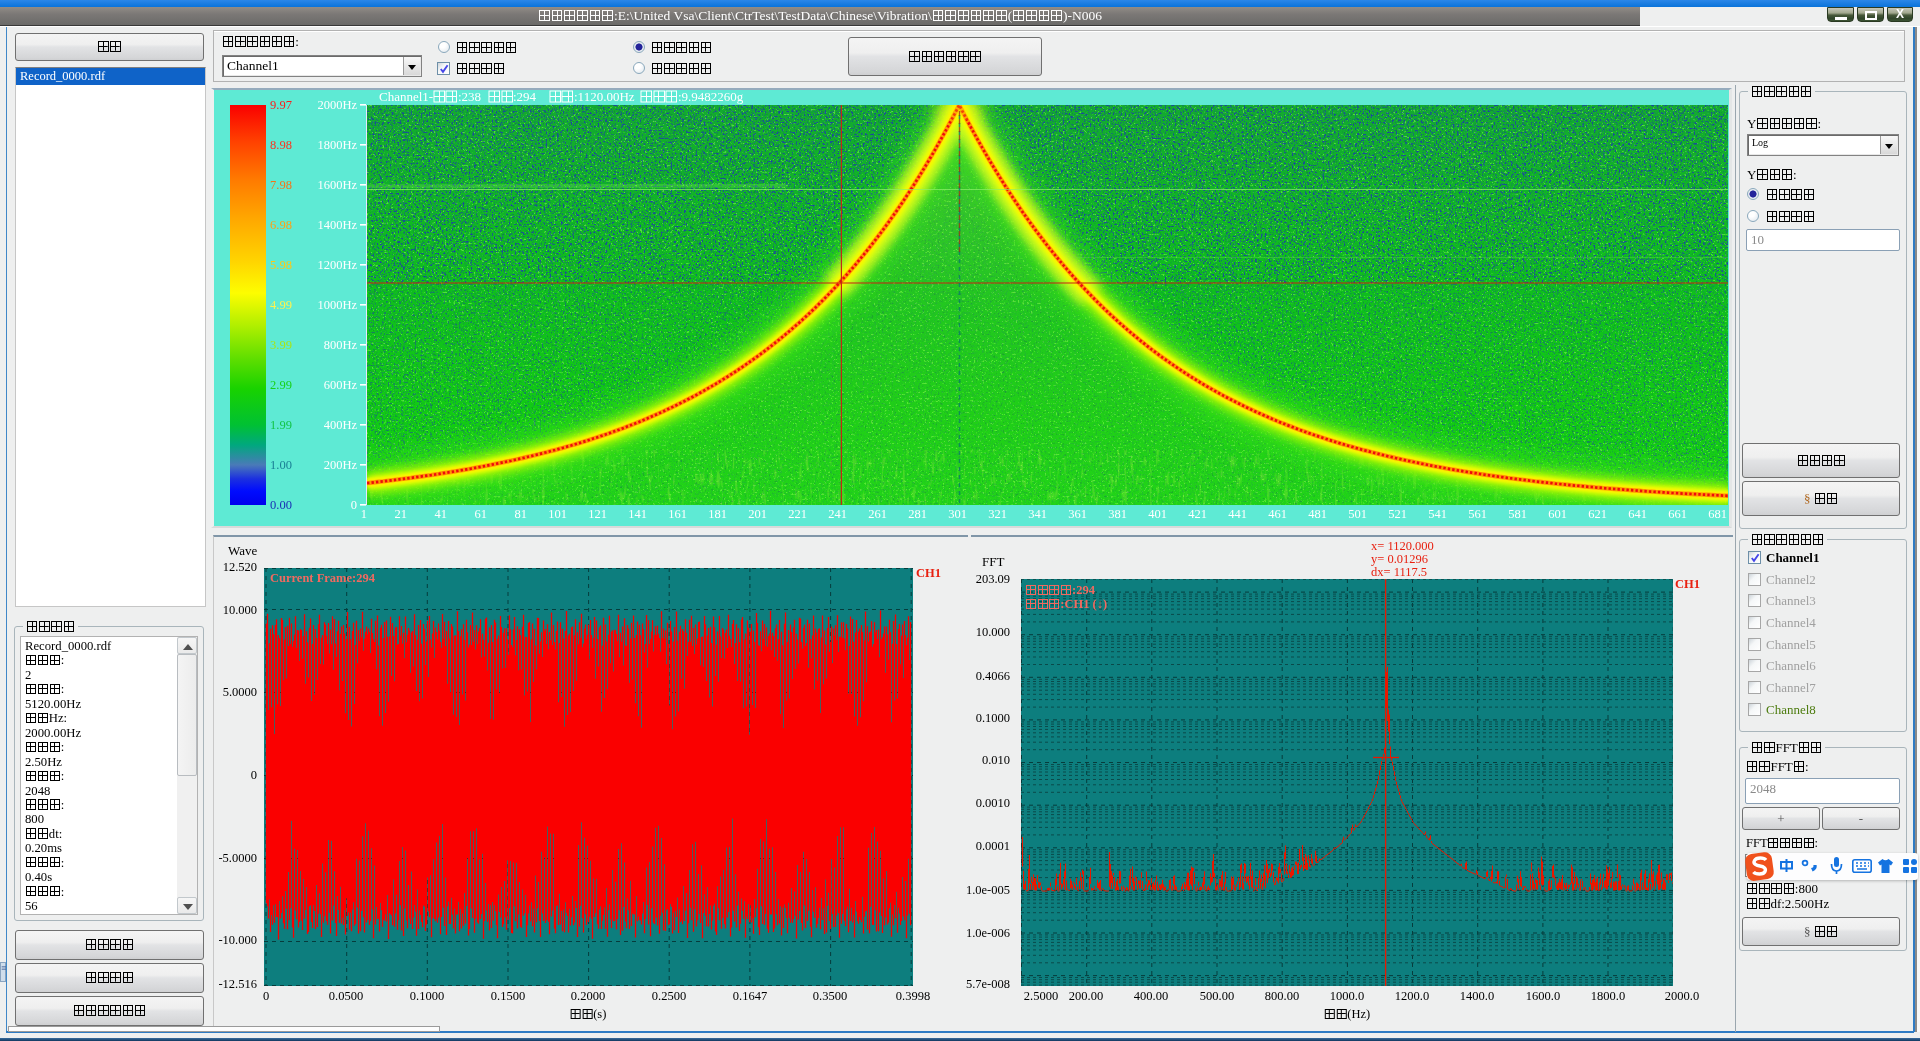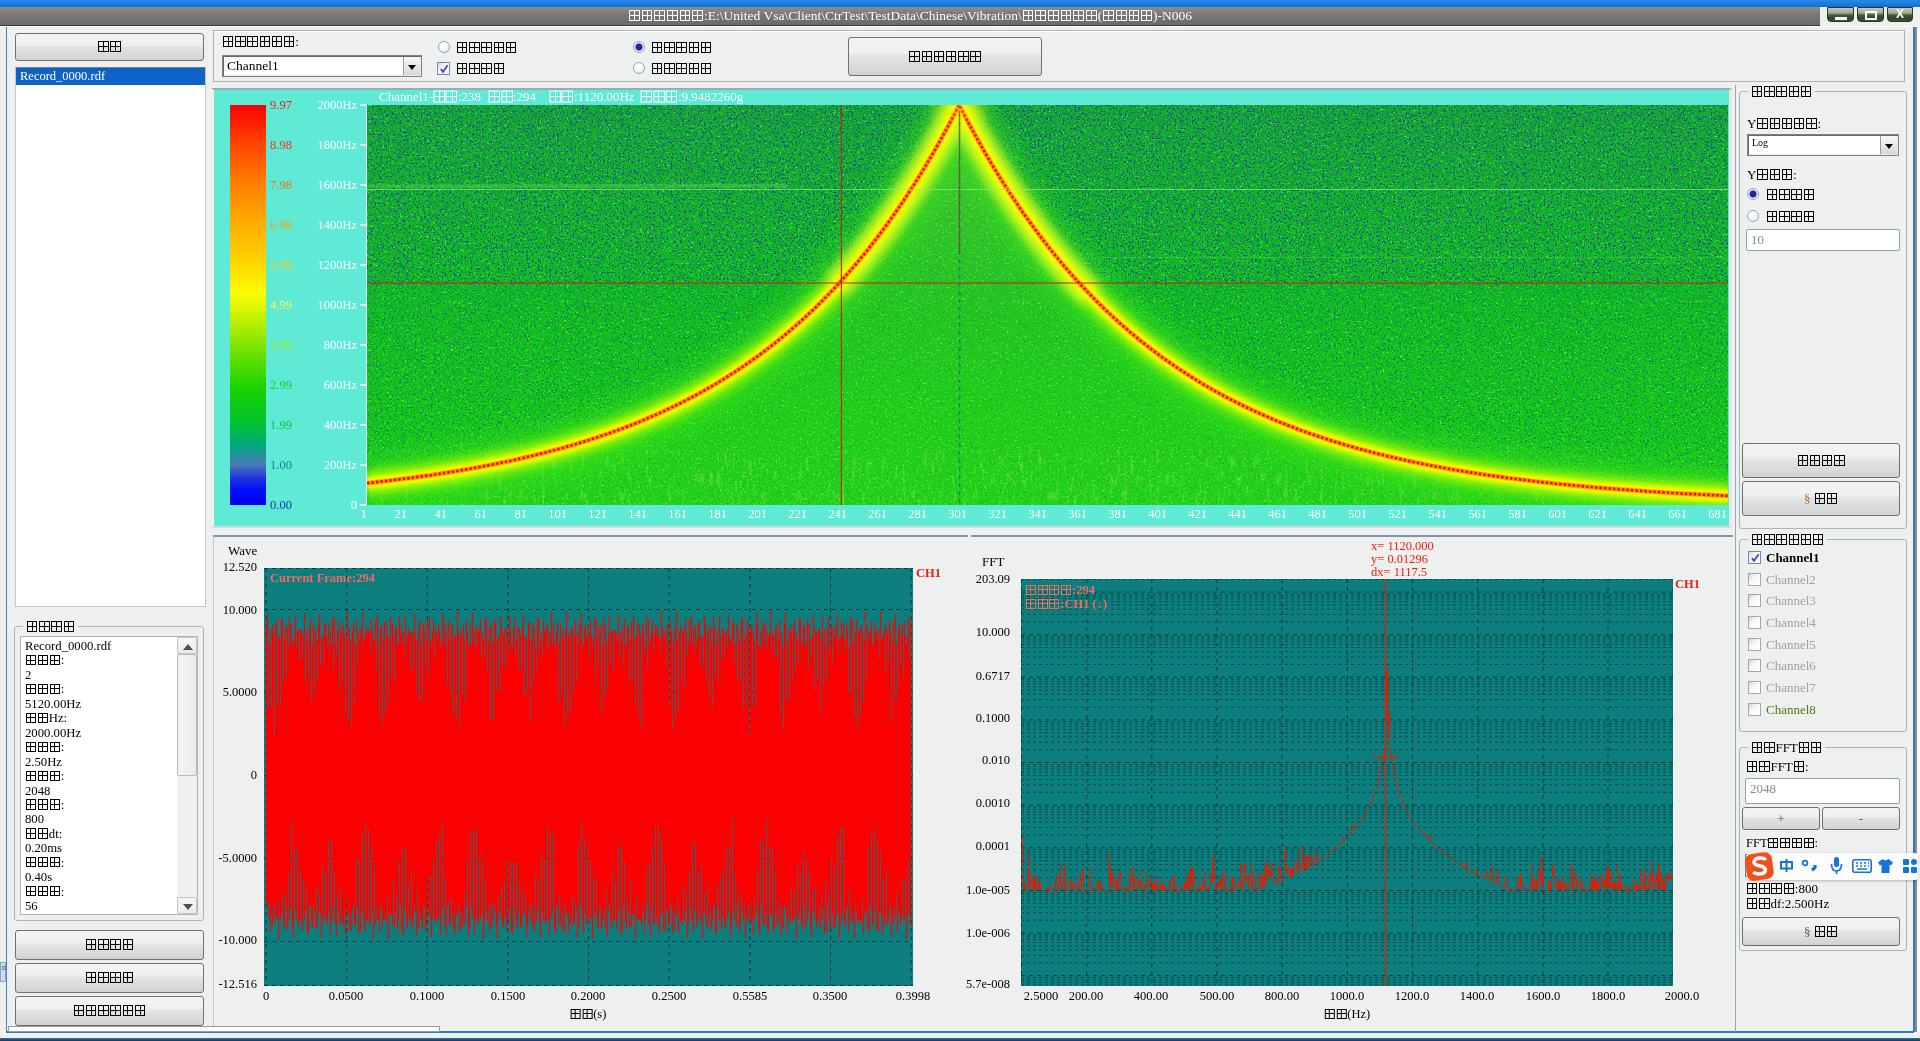--- a/index.html
+++ b/index.html
@@ -22,21 +22,21 @@
 .cbon{border:1px solid #6d8fa8}
 .cboff{border:1px solid #a6a6a6}
 .radio{display:inline-block;width:12px;height:12px;border-radius:50%;border:1px solid #8aa8bc;background:radial-gradient(circle at 35% 30%,#fff 30%,#dce5ec)}
 .input{position:absolute;background:#fff;border:1px solid #8aa0b5;border-radius:2px;color:#8a8a8a;font-size:13px;padding:2px 4px}
 .combo{position:absolute;background:#fff;border:1px solid #828282;box-shadow:inset 1px 1px 0 #6a6a6a, inset -1px -1px 0 #e8e8e8}
 .combo>.ar{position:absolute;right:1px;top:1px;bottom:1px;width:17px;background:linear-gradient(#f8f8f8,#d8d8d8);border-left:1px solid #9a9a9a}
 .combo>.ar>i{position:absolute;left:4px;top:8px;border:4px solid transparent;border-top:5px solid #000}
 </style></head>
 <body>
 <div class="abs" style="left:0;top:0;width:1920px;height:7px;background:linear-gradient(#2b87e8,#0a73da)"></div>
-<div class="abs" style="left:0;top:7px;width:1820px;height:19px;background:linear-gradient(#918c86,#7b7876 40%,#6b6a68);border-bottom:1px solid #383838">
+<div class="abs" style="left:0;top:7px;width:1640px;height:19px;background:linear-gradient(#918c86,#7b7876 40%,#6b6a68);border-bottom:1px solid #383838">
 <div style="text-align:center;color:#fff;font-size:13.5px;line-height:18px"><i class="g"></i><i class="g"></i><i class="g"></i><i class="g"></i><i class="g"></i><i class="g"></i>:E:\United Vsa\Client\CtrTest\TestData\Chinese\Vibration\<i class="g"></i><i class="g"></i><i class="g"></i><i class="g"></i><i class="g"></i><i class="g"></i>(<i class="g"></i><i class="g"></i><i class="g"></i><i class="g"></i>)-N006</div>
 </div>
 <div class="abs" style="left:0;top:26px;width:1920px;height:1px;background:#fff"></div>
 <div class="abs" style="left:1827px;top:7px;width:27px;height:15px;border-radius:0 0 4px 4px;background:linear-gradient(#c6c8ba,#a2a88e 38%,#47583a 55%,#31462a 80%,#3d5334);border:1px solid #2a3a22">
     <span style="position:absolute;left:7px;top:9px;width:12px;height:3px;background:#fff"></span>
   </div>
 <div class="abs" style="left:1857px;top:7px;width:27px;height:15px;border-radius:0 0 4px 4px;background:linear-gradient(#c6c8ba,#a2a88e 38%,#47583a 55%,#31462a 80%,#3d5334);border:1px solid #2a3a22">
     <span style="position:absolute;left:7px;top:3px;width:12px;height:9px;border:2px solid #fff"></span>
   </div>
 <div class="abs" style="left:1887px;top:7px;width:26px;height:15px;border-radius:0 0 4px 4px;background:linear-gradient(#c6c8ba,#a2a88e 38%,#47583a 55%,#31462a 80%,#3d5334);border:1px solid #2a3a22;color:#fff;text-align:center;line-height:13px;font-size:12px;font-weight:bold;font-family:'Liberation Sans',sans-serif">X</div>
@@ -335,31 +335,31 @@
 <path d="M2.5 55.4V335.3M3.5 45.8V338.2M4.5 142.0V350.5M5.5 75.3V331.5M6.5 60.7V364.1M7.5 139.2V347.0M8.5 57.2V356.8M9.5 66.3V337.2M10.5 165.9V354.8M11.5 57.1V336.2M12.5 51.3V349.0M13.5 136.3V349.1M14.5 67.0V371.4M15.5 70.0V333.0M16.5 138.0V350.6M17.5 49.9V344.9M18.5 52.0V328.2M19.5 112.2V355.3M20.5 71.5V360.8M21.5 59.0V323.0M22.5 110.5V340.8M23.5 57.8V361.2M24.5 77.9V303.9M25.5 49.8V352.3M26.5 75.9V340.3M27.5 55.5V252.7M28.5 78.8V359.4M29.5 72.9V369.7M30.5 66.5V280.7M31.5 48.3V342.5M32.5 80.0V351.2M33.5 61.9V282.1M34.5 62.4V359.4M35.5 92.9V353.7M36.5 60.9V302.9M37.5 62.1V352.7M38.5 90.8V362.0M39.5 67.9V311.1M40.5 46.3V350.8M41.5 115.8V341.9M42.5 63.3V318.9M43.5 74.2V366.1M44.5 109.4V364.1M45.5 59.7V338.3M46.5 50.5V337.2M47.5 132.9V353.9M48.5 75.9V359.9M49.5 56.9V337.3M50.5 126.7V343.1M51.5 61.0V361.0M52.5 69.9V317.1M53.5 112.0V359.0M54.5 56.3V345.8M55.5 46.8V325.3M56.5 96.0V346.3M57.5 69.8V369.0M58.5 67.1V295.4M59.5 96.5V354.7M60.5 54.3V348.2M61.5 56.5V304.3M62.5 67.8V353.1M63.5 75.9V356.7M64.5 55.0V271.9M65.5 85.5V344.7M66.5 61.5V365.6M67.5 76.3V272.8M68.5 48.3V352.4M69.5 101.8V337.4M70.5 51.1V303.2M71.5 75.4V355.1M72.5 89.0V368.0M73.5 63.3V328.0M74.5 52.7V341.9M75.5 122.3V354.8M76.5 66.1V318.8M77.5 58.5V355.4M78.5 113.0V349.8M79.5 56.9V357.0M80.5 65.6V342.0M81.5 145.2V366.4M82.5 71.1V330.3M83.5 44.1V347.7M84.5 152.1V344.5M85.5 59.1V361.6M86.5 71.3V344.8M87.5 158.6V363.2M88.5 63.1V341.6M89.5 54.8V334.3M90.5 135.9V357.7M91.5 76.9V355.9M92.5 52.7V290.7M93.5 95.2V339.5M94.5 62.3V365.5M95.5 73.1V292.6M96.5 60.5V363.3M97.5 69.2V343.0M98.5 43.8V268.2M99.5 82.8V349.2M100.5 70.7V364.5M101.5 63.8V255.2M102.5 58.5V354.5M103.5 66.4V351.9M104.5 60.6V262.6M105.5 63.7V357.0M106.5 84.9V352.9M107.5 50.8V280.2M108.5 64.9V341.5M109.5 71.3V370.2M110.5 74.0V297.4M111.5 52.8V356.6M112.5 101.3V339.1M113.5 47.4V350.9M114.5 77.5V350.4M115.5 148.3V363.5M116.5 59.8V335.0M117.5 56.8V342.3M118.5 157.8V358.7M119.5 70.0V351.6M120.5 54.1V352.7M121.5 144.9V346.3M122.5 52.6V353.4M123.5 68.7V326.9M124.5 133.7V371.0M125.5 68.4V345.0M126.5 48.7V346.2M127.5 108.1V347.5M128.5 55.0V357.3M129.5 67.9V311.6M130.5 113.3V358.8M131.5 59.4V345.4M132.5 58.8V326.8M133.5 76.8V361.8M134.5 76.1V352.3M135.5 48.3V293.0M136.5 67.8V337.3M137.5 58.1V362.5M138.5 75.8V278.9M139.5 64.7V367.9M140.5 90.3V340.6M141.5 48.5V282.6M142.5 74.3V352.5M143.5 66.7V360.2M144.5 60.1V317.0M145.5 62.4V350.4M146.5 104.8V356.0M147.5 64.4V303.4M148.5 63.1V361.1M149.5 98.6V349.5M150.5 46.2V337.1M151.5 67.2V343.8M152.5 123.0V367.8M153.5 71.4V321.4M154.5 57.1V360.9M155.5 133.2V342.2M156.5 52.0V346.9M157.5 75.7V353.9M158.5 130.5V359.3M159.5 55.9V337.4M160.5 60.7V338.5M161.5 96.9V362.9M162.5 73.5V356.8M163.5 52.7V309.6M164.5 109.0V343.3M165.5 48.1V349.3M166.5 71.4V307.2M167.5 79.6V369.3M168.5 65.4V350.3M169.5 53.1V291.3M170.5 89.9V350.9M171.5 59.4V353.3M172.5 64.1V274.4M173.5 71.4V354.7M174.5 55.4V349.5M175.5 62.4V268.0M176.5 74.1V366.2M177.5 80.0V349.1M178.5 46.1V256.1M179.5 70.7V339.7M180.5 53.8V358.1M181.5 77.9V309.6M182.5 63.0V366.9M183.5 115.7V338.6M184.5 52.9V333.5M185.5 70.4V356.1M186.5 124.3V356.1M187.5 56.1V329.8M188.5 58.6V346.6M189.5 146.7V360.4M190.5 67.8V340.5M191.5 67.2V365.5M192.5 149.1V346.5M193.5 43.3V346.5M194.5 63.1V333.7M195.5 156.9V363.3M196.5 68.3V341.1M197.5 61.3V360.6M198.5 126.6V345.6M199.5 56.3V357.7M200.5 71.8V325.1M201.5 132.4V355.4M202.5 51.8V337.9M203.5 64.2V289.9M204.5 79.4V367.5M205.5 76.5V361.1M206.5 57.1V263.3M207.5 77.0V340.6M208.5 44.5V349.9M209.5 73.7V263.2M210.5 62.1V364.7M211.5 81.6V350.7M212.5 57.3V260.3M213.5 76.2V354.6M214.5 63.5V355.7M215.5 60.0V291.4M216.5 51.2V351.1M217.5 89.6V346.0M218.5 65.7V285.7M219.5 71.7V370.8M220.5 88.5V353.0M221.5 50.7V314.9M222.5 49.6V342.4M223.5 102.5V353.8M224.5 74.8V336.0M225.5 59.4V362.4M226.5 151.1V337.2M227.5 57.0V360.1M228.5 74.1V334.0M229.5 151.8V352.4M230.5 51.7V337.3M231.5 54.4V343.2M232.5 121.6V357.3M233.5 70.8V370.2M234.5 67.4V326.4M235.5 125.3V343.9M236.5 48.0V349.6M237.5 58.9V319.1M238.5 100.4V359.0M239.5 64.8V356.3M240.5 60.3V313.0M241.5 100.0V349.5M242.5 60.3V361.8M243.5 71.3V292.3M244.5 86.8V351.8M245.5 47.3V340.0M246.5 61.2V293.0M247.5 77.0V365.0M248.5 79.2V365.6M249.5 61.4V294.6M250.5 49.1V338.3M251.5 87.2V353.3M252.5 72.1V294.7M253.5 58.3V360.4M254.5 102.2V346.6M255.5 61.2V314.0M256.5 67.2V358.8M257.5 101.5V359.8M258.5 58.7V321.6M259.5 46.7V347.8M260.5 127.5V345.2M261.5 68.7V326.8M262.5 68.9V369.0M263.5 123.4V357.3M264.5 55.1V345.6M265.5 54.1V337.5M266.5 153.9V353.4M267.5 71.2V334.2M268.5 55.5V358.2M269.5 114.1V340.6M270.5 60.8V364.4M271.5 77.5V307.6M272.5 101.6V354.2M273.5 49.7V340.2M274.5 49.9V313.7M275.5 85.8V353.0M276.5 73.4V369.0M277.5 64.3V283.7M278.5 89.0V345.4M279.5 52.4V353.1M280.5 62.8V289.3M281.5 60.9V354.9M282.5 75.9V352.3M283.5 56.3V258.4M284.5 81.3V353.7M285.5 63.9V366.2M286.5 72.3V265.4M287.5 44.4V348.6M288.5 77.0V342.4M289.5 56.9V265.8M290.5 74.1V360.6M291.5 81.4V365.2M292.5 63.1V338.0M293.5 53.5V337.2M294.5 134.2V357.0M295.5 75.1V325.8M296.5 54.3V356.4M297.5 129.0V342.9M298.5 60.8V363.2M299.5 70.5V341.6M300.5 158.8V364.2M301.5 62.9V334.2M302.5 43.1V344.8M303.5 147.0V348.0M304.5 67.6V364.4M305.5 65.7V340.7M306.5 144.0V357.6M307.5 59.3V349.2M308.5 58.4V328.0M309.5 122.9V357.2M310.5 67.3V354.4M311.5 51.3V333.0M312.5 112.8V340.0M313.5 64.2V369.0M314.5 76.3V277.1M315.5 54.2V358.4M316.5 70.1V337.7M317.5 45.7V254.3M318.5 79.3V350.2M319.5 75.6V364.5M320.5 60.8V269.8M321.5 56.6V346.3M322.5 71.3V356.9M323.5 66.8V277.4M324.5 56.7V353.9M325.5 91.5V348.7M326.5 52.1V292.7M327.5 67.1V350.7M328.5 80.1V370.8M329.5 69.8V310.4M330.5 49.1V349.0M331.5 110.7V345.3M332.5 52.6V310.7M333.5 70.9V356.3M334.5 98.4V360.8M335.5 59.5V341.6M336.5 57.6V338.3M337.5 143.7V361.0M338.5 77.8V352.8M339.5 49.8V347.0M340.5 130.0V339.6M341.5 56.6V360.7M342.5 73.4V320.0M343.5 121.6V368.8M344.5 66.7V342.3M345.5 47.8V336.3M346.5 95.2V351.2M347.5 63.5V360.1M348.5 62.2V301.9M349.5 103.6V353.3M350.5 61.7V353.1M351.5 62.2V313.8M352.5 66.1V361.3M353.5 73.2V350.9M354.5 46.8V281.1M355.5 89.3V342.2M356.5 64.8V367.1M357.5 73.7V275.3M358.5 58.5V362.8M359.5 97.4V339.0M360.5 50.3V294.4M361.5 77.4V353.6M362.5 77.9V360.2M363.5 57.0V330.4M364.5 60.5V342.3M365.5 114.7V361.1M366.5 70.4V312.8M367.5 54.8V358.0M368.5 111.7V345.5M369.5 47.6V346.6M370.5 69.9V346.2M371.5 135.3V369.6M372.5 66.9V328.1M373.5 53.5V353.2M374.5 148.2V348.6M375.5 56.7V352.2M376.5 67.2V352.4M377.5 159.7V356.6M378.5 55.5V345.6M379.5 61.3V333.9M380.5 84.4V365.3M381.5 75.9V351.1M382.5 47.1V299.4M383.5 99.8V337.1M384.5 52.2V356.4M385.5 75.9V294.1M386.5 71.1V368.3M387.5 63.6V340.2M388.5 52.2V278.6M389.5 83.5V354.8M390.5 66.7V356.0M391.5 58.2V259.7M392.5 66.9V349.4M393.5 57.7V357.4M394.5 65.7V257.7M395.5 70.1V365.7M396.5 83.8V347.8M397.5 43.3V269.9M398.5 70.1V344.8M399.5 60.6V362.6M400.5 70.8V296.3M401.5 62.6V363.1M402.5 96.3V342.3M403.5 54.7V341.1M404.5 75.9V357.3M405.5 137.6V356.3M406.5 52.9V335.9M407.5 63.5V338.8M408.5 161.3V365.6M409.5 73.6V344.4M410.5 59.1V362.3M411.5 148.4V342.7M412.5 43.4V349.1M413.5 72.4V329.5M414.5 143.4V365.1M415.5 63.7V341.3M416.5 57.7V354.0M417.5 110.8V352.2M418.5 60.9V356.3M419.5 63.2V317.9M420.5 120.7V352.9M421.5 51.3V342.7M422.5 64.7V324.9M423.5 88.0V369.9M424.5 73.7V355.2M425.5 51.7V302.1M426.5 73.8V339.7M427.5 47.7V352.2M428.5 77.9V276.3M429.5 60.1V363.7M430.5 86.1V341.5M431.5 56.4V273.7M432.5 76.5V358.6M433.5 70.6V352.3M434.5 54.0V306.1M435.5 53.5V345.9M436.5 97.3V354.9M437.5 68.9V297.3M438.5 68.4V370.3M439.5 98.9V345.0M440.5 48.0V326.2M441.5 56.3V347.7M442.5 113.1V358.3M443.5 67.4V319.0M444.5 60.0V358.6M445.5 129.5V346.0M446.5 58.7V337.5M447.5 74.9V361.4M448.5 138.5V352.6M449.5 48.5V337.8M450.5 59.3V335.6M451.5 107.9V363.6M452.5 76.4V366.9M453.5 63.4V318.2M454.5 113.8V340.3M455.5 48.1V352.3M456.5 68.5V308.5M457.5 90.1V360.7M458.5 60.0V349.9M459.5 61.7V301.7M460.5 90.8V356.3M461.5 64.7V360.4M462.5 61.4V279.5M463.5 79.9V349.5M464.5 46.8V343.9M465.5 67.8V278.9M466.5 71.0V368.6M467.5 79.1V359.5M468.5 56.1V250.4M469.5 52.1V342.8M470.5 96.0V353.4M471.5 74.9V306.2M472.5 56.2V359.5M473.5 113.0V337.6M474.5 60.2V323.6M475.5 74.1V362.9M476.5 113.5V355.7M477.5 51.4V330.5M478.5 49.0V342.8M479.5 140.3V350.7M480.5 71.6V333.2M481.5 65.4V369.8M482.5 138.4V348.6M483.5 52.4V351.1M484.5 59.8V336.2M485.5 166.7V354.2M486.5 63.7V337.2M487.5 56.1V354.6M488.5 136.9V350.2M489.5 62.4V365.7M490.5 73.8V331.2M491.5 139.9V349.3M492.5 45.1V340.2M493.5 55.0V300.8M494.5 77.2V359.2M495.5 78.0V367.0M496.5 63.3V270.9M497.5 83.2V338.3M498.5 52.5V356.0M499.5 71.1V273.4M500.5 56.0V356.7M501.5 77.7V346.1M502.5 59.6V251.3M503.5 78.7V360.7M504.5 68.1V364.8M505.5 65.6V280.7M506.5 42.7V346.4M507.5 82.2V346.6M508.5 64.7V279.3M509.5 67.9V364.1M510.5 89.1V360.4M511.5 60.3V304.1M512.5 56.4V346.2M513.5 92.7V357.2M514.5 71.0V331.3M515.5 52.0V355.6M516.5 145.9V338.3M517.5 63.8V367.4M518.5 77.2V339.4M519.5 160.0V360.0M520.5 55.8V336.5M521.5 44.4V340.1M522.5 132.5V349.7M523.5 73.9V365.2M524.5 62.1V334.8M525.5 130.4V350.0M526.5 56.6V354.8M527.5 63.9V320.0M528.5 110.9V354.8M529.5 59.6V350.9M530.5 51.8V323.5M531.5 101.1V347.7M532.5 65.7V370.4M533.5 71.5V297.1M534.5 95.4V351.6M535.5 49.7V342.9M536.5 50.6V304.0M537.5 74.1V355.0M538.5 80.7V362.5M539.5 59.8V283.7M540.5 56.7V337.6M541.5 77.9V359.9M542.5 74.9V291.1M543.5 51.7V352.9M544.5 99.7V342.7M545.5 55.4V304.1M546.5 71.1V358.7M547.5 90.6V369.3M548.5 67.5V322.0M549.5 47.4V343.8M550.5 121.4V349.7M551.5 60.5V319.3M552.5 64.5V359.8M553.5 112.6V356.0M554.5 61.1V350.0M555.5 60.3V339.7M556.5 144.9V361.3M557.5 69.5V330.1M558.5 47.6V352.0M559.5 116.2V340.3M560.5 62.5V366.1M561.5 76.4V311.6M562.5 110.6V364.4M563.5 60.1V337.8M564.5 48.9V324.8M565.5 83.8V353.0M566.5 74.0V360.9M567.5 58.4V291.0M568.5 95.3V345.9M569.5 60.6V358.9M570.5 67.6V299.4M571.5 57.2V358.9M572.5 72.2V347.6M573.5 47.3V268.1M574.5 83.9V345.2M575.5 68.7V369.7M576.5 68.7V259.2M577.5 54.2V355.8M578.5 69.7V346.1M579.5 54.3V259.2M580.5 70.5V352.8M581.5 82.3V358.3M582.5 55.9V341.5M583.5 60.5V338.5M584.5 125.8V364.2M585.5 77.9V320.8M586.5 48.5V353.0M587.5 126.1V339.7M588.5 50.9V354.4M589.5 73.7V346.8M590.5 148.5V369.4M591.5 64.4V333.1M592.5 51.9V343.6M593.5 157.8V353.2M594.5 63.4V355.7M595.5 60.6V349.0M596.5 149.3V352.0M597.5 57.1V354.2M598.5 63.9V328.7M599.5 133.3V365.6M600.5 72.2V348.8M601.5 43.6V343.5M602.5 114.3V342.8M603.5 58.3V361.6M604.5 73.5V279.7M605.5 64.3V365.2M606.5 63.6V338.8M607.5 53.3V265.0M608.5 78.8V356.7M609.5 76.0V356.9M610.5 54.3V259.0M611.5 64.2V342.2M612.5 61.9V363.4M613.5 70.9V273.5M614.5 61.4V363.3M615.5 89.3V344.6M616.5 42.6V282.8M617.5 71.2V348.0M618.5 69.2V365.1M619.5 65.5V310.5M620.5 58.4V357.2M621.5 104.7V349.6M622.5 58.5V303.0M623.5 66.6V356.6M624.5 91.8V354.4M625.5 51.7V340.3M626.5 63.9V334.7M627.5 154.3V368.8M628.5 75.8V346.4M629.5 53.0V357.2M630.5 132.4V337.1M631.5 46.4V350.2M632.5 76.0V323.7M633.5 130.8V364.8M634.5 61.0V339.7M635.5 56.1V345.5M636.5 96.3V357.0M637.5 67.4V352.9M638.5 56.4V309.1M639.5 110.1V348.4M640.5 52.9V352.3M641.5 67.2V313.1M642.5 77.2V370.2M643.5 69.7V347.5M644.5 48.2V290.7M645.5 92.1V345.7M646.5 54.0V357.3" stroke="#fa0000" stroke-width="1.25" fill="none"></path>
 </svg>
 <div class="rtx" style="left:56px;top:34px;font-weight:bold;color:#f26a60">Current Frame:294</div>
 <div class="rtx" style="left:702px;top:29px;font-weight:bold">CH1</div>
 <div class="xlab" style="left:52px;top:452px">0</div>
 <div class="xlab" style="left:132px;top:452px">0.0500</div>
 <div class="xlab" style="left:213px;top:452px">0.1000</div>
 <div class="xlab" style="left:294px;top:452px">0.1500</div>
 <div class="xlab" style="left:374px;top:452px">0.2000</div>
 <div class="xlab" style="left:455px;top:452px">0.2500</div>
-<div class="xlab" style="left:536px;top:452px">0.5585</div>
+<div class="xlab" style="left:536px;top:452px">0.1647</div>
 <div class="xlab" style="left:616px;top:452px">0.3500</div>
 <div class="xlab" style="left:699px;top:452px">0.3998</div>
 <div class="xlab" style="left:374px;top:470px"><i class="g"></i><i class="g"></i>(s)</div>
 </div>
 
 <div class="abs" style="left:971px;top:535px;width:762px;height:491px;background:#eeefef;border-top:2px solid #8096a8">
 <div class="abs" style="left:11px;top:17px;font-size:13px">FFT</div>
 <div class="ylab" style="left:-17px;top:35px">203.09</div>
 <div class="ylab" style="left:-17px;top:88px">10.000</div>
-<div class="ylab" style="left:-17px;top:132px">0.6717</div>
+<div class="ylab" style="left:-17px;top:132px">0.4066</div>
 <div class="ylab" style="left:-17px;top:174px">0.1000</div>
 <div class="ylab" style="left:-17px;top:216px">0.010</div>
 <div class="ylab" style="left:-17px;top:259px">0.0010</div>
 <div class="ylab" style="left:-17px;top:302px">0.0001</div>
 <div class="ylab" style="left:-17px;top:346px">1.0e-005</div>
 <div class="ylab" style="left:-17px;top:389px">1.0e-006</div>
 <div class="ylab" style="left:-17px;top:440px">5.7e-008</div>
 <svg width="652" height="407" style="position:absolute;left:50px;top:42px;background:#0d7e7e">
 <line x1="0.5" y1="0" x2="0.5" y2="407" class="gM"></line>
       <line x1="65.7" y1="0" x2="65.7" y2="407" class="gM"></line>

